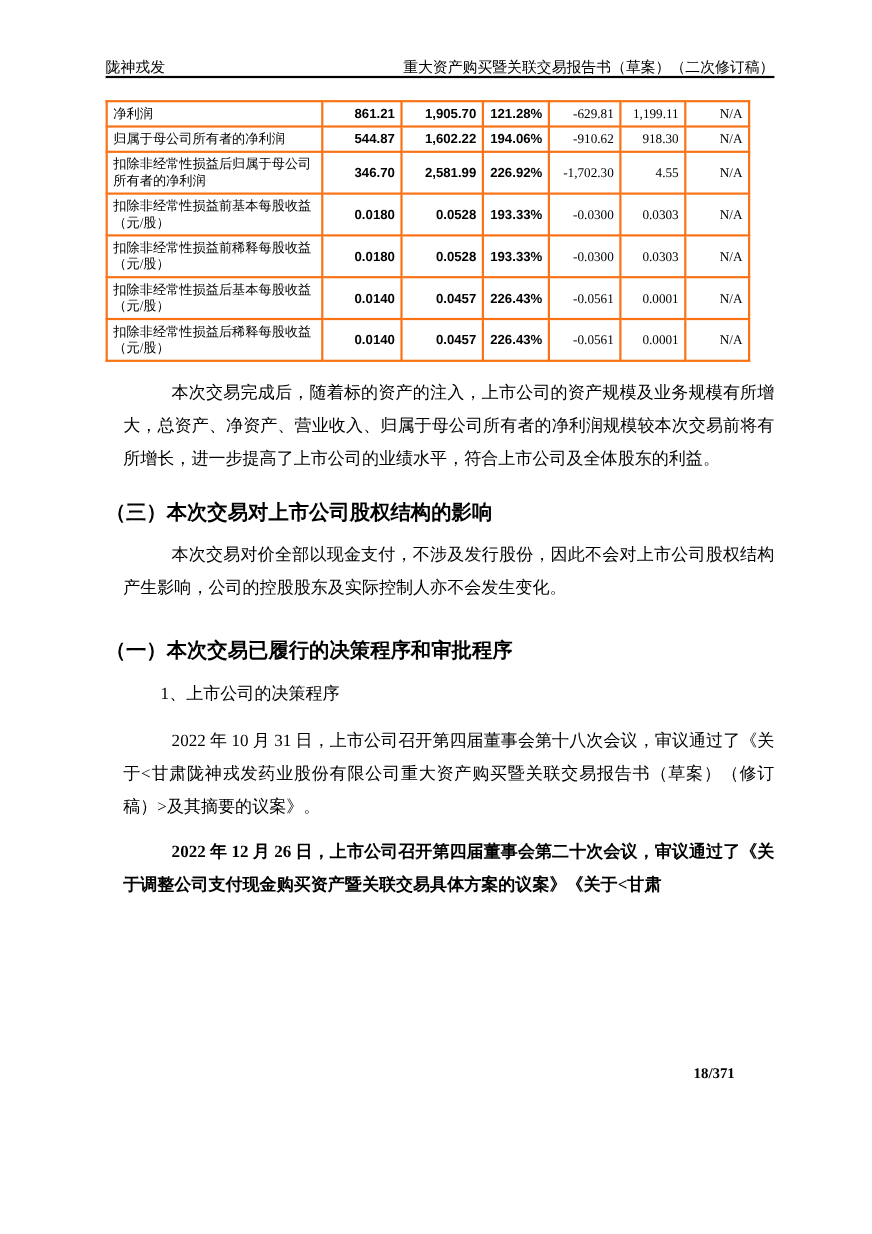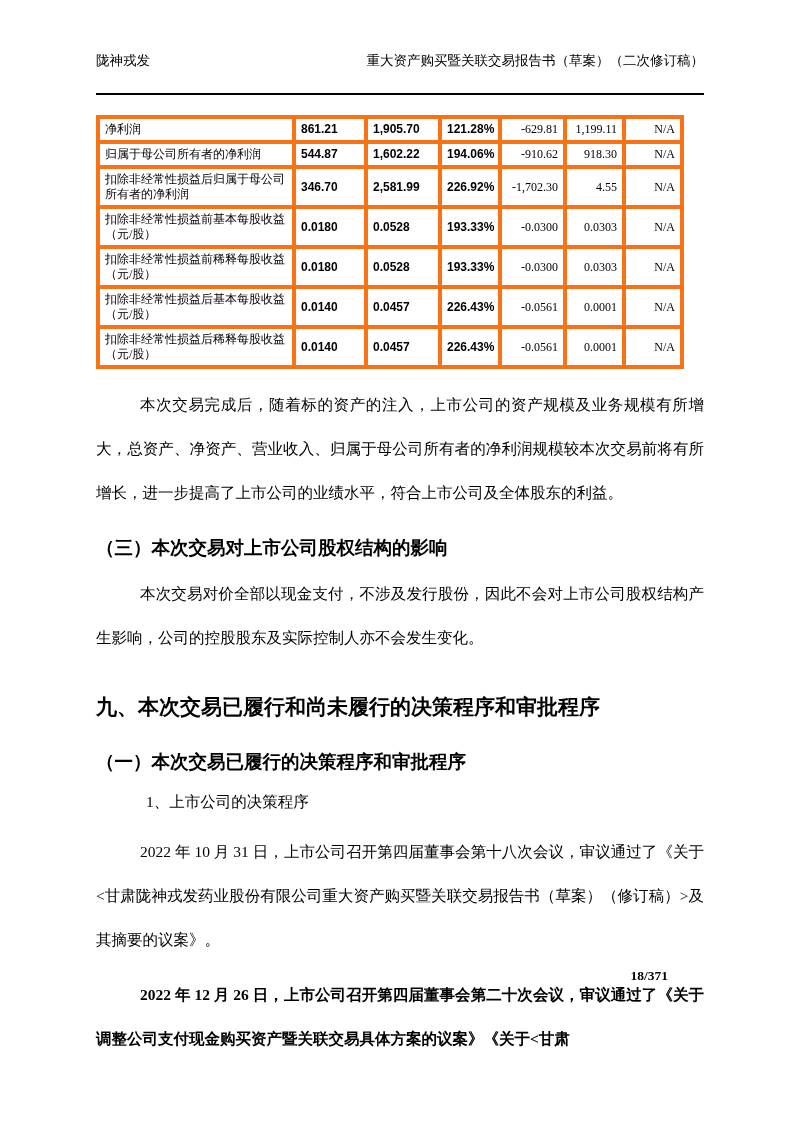--- a/index.html
+++ b/index.html
@@ -19,71 +19,72 @@
     position: absolute;
     left: 96px; top: 52px;
     width: 608px;
   }
   
   .hdr {
     display: flex;
     justify-content: space-between;
     align-items: flex-end;
     border-bottom: 2px solid #000;
-    padding-bottom: 24px;
+    padding-bottom: 0;
     font-size: 13.5px;
     line-height: 17px;
   }
   
   table.fin {
     border-collapse: collapse;
     table-layout: fixed;
     width: 584px;
     margin-top: 20px;
     border-top: 2.5px solid #000;
     border-bottom: 2.5px solid #000;
   }
   table.fin td {
-    border: 4px solid #f97316;
+    border: 2px solid #f97316;
     font-size: 12px;
     line-height: 15px;
     padding: 3px 5px;
     vertical-align: middle;
     overflow: hidden;
   }
   td.c-label {
     text-align: left;
     padding-left: 7px;
     padding-right: 8px;
     font-family: "Liberation Serif", serif;
   }
   td.c-bold {
     font-family: "Liberation Sans", sans-serif;
     font-weight: bold;
+    text-align: right;
     font-size: 11.5px;
     white-space: nowrap;
     margin-left: 36px;
   }
   td.c-plain {
     font-family: "Liberation Serif", serif;
     text-align: right;
     white-space: nowrap;
   }
   td.c-na {
     font-family: "Liberation Serif", serif;
     text-align: right;
     white-space: nowrap;
   }
   
   p.body {
     font-size: 15.5px;
-    line-height: 44px;
+    line-height: 30px;
     text-align: justify;
     text-indent: 44px;
-    margin: 11px 0 0 0;
+    margin: 11px 0 0 16px;
   }
   p.body.bold { font-weight: bold; }
   p.sub {
     font-size: 15.5px;
     line-height: 33.5px;
     text-indent: 50px;
     margin: 10px 0 0 0;
   }
   h2.ch {
     font-family: "Liberation Sans", sans-serif;
@@ -197,21 +198,20 @@
         </tr>
       </tbody>
     </table>
 
     <p class="body" style="margin-top:14px">本次交易完成后，随着标的资产的注入，上市公司的资产规模及业务规模有所增大，总资产、净资产、营业收入、归属于母公司所有者的净利润规模较本次交易前将有所增长，进一步提高了上市公司的业绩水平，符合上市公司及全体股东的利益。</p>
 
     <h3 class="sec">（三）本次交易对上市公司股权结构的影响</h3>
 
     <p class="body">本次交易对价全部以现金支付，不涉及发行股份，因此不会对上市公司股权结构产生影响，公司的控股股东及实际控制人亦不会发生变化。</p>
 
-    <h2 class="ch">九、本次交易已履行和尚未履行的决策程序和审批程序</h2>
 
     <h3 class="sec second">（一）本次交易已履行的决策程序和审批程序</h3>
 
     <p class="sub">1、上市公司的决策程序</p>
 
 
     <p class="body">2022 年 10 月 31 日，上市公司召开第四届董事会第十八次会议，审议通过了《关于&lt;甘肃陇神戎发药业股份有限公司重大资产购买暨关联交易报告书（草案）（修订稿）&gt;及其摘要的议案》。</p>
 
     <p class="body bold">2022 年 12 月 26 日，上市公司召开第四届董事会第二十次会议，审议通过了《关于调整公司支付现金购买资产暨关联交易具体方案的议案》《关于&lt;甘肃</p>
 

